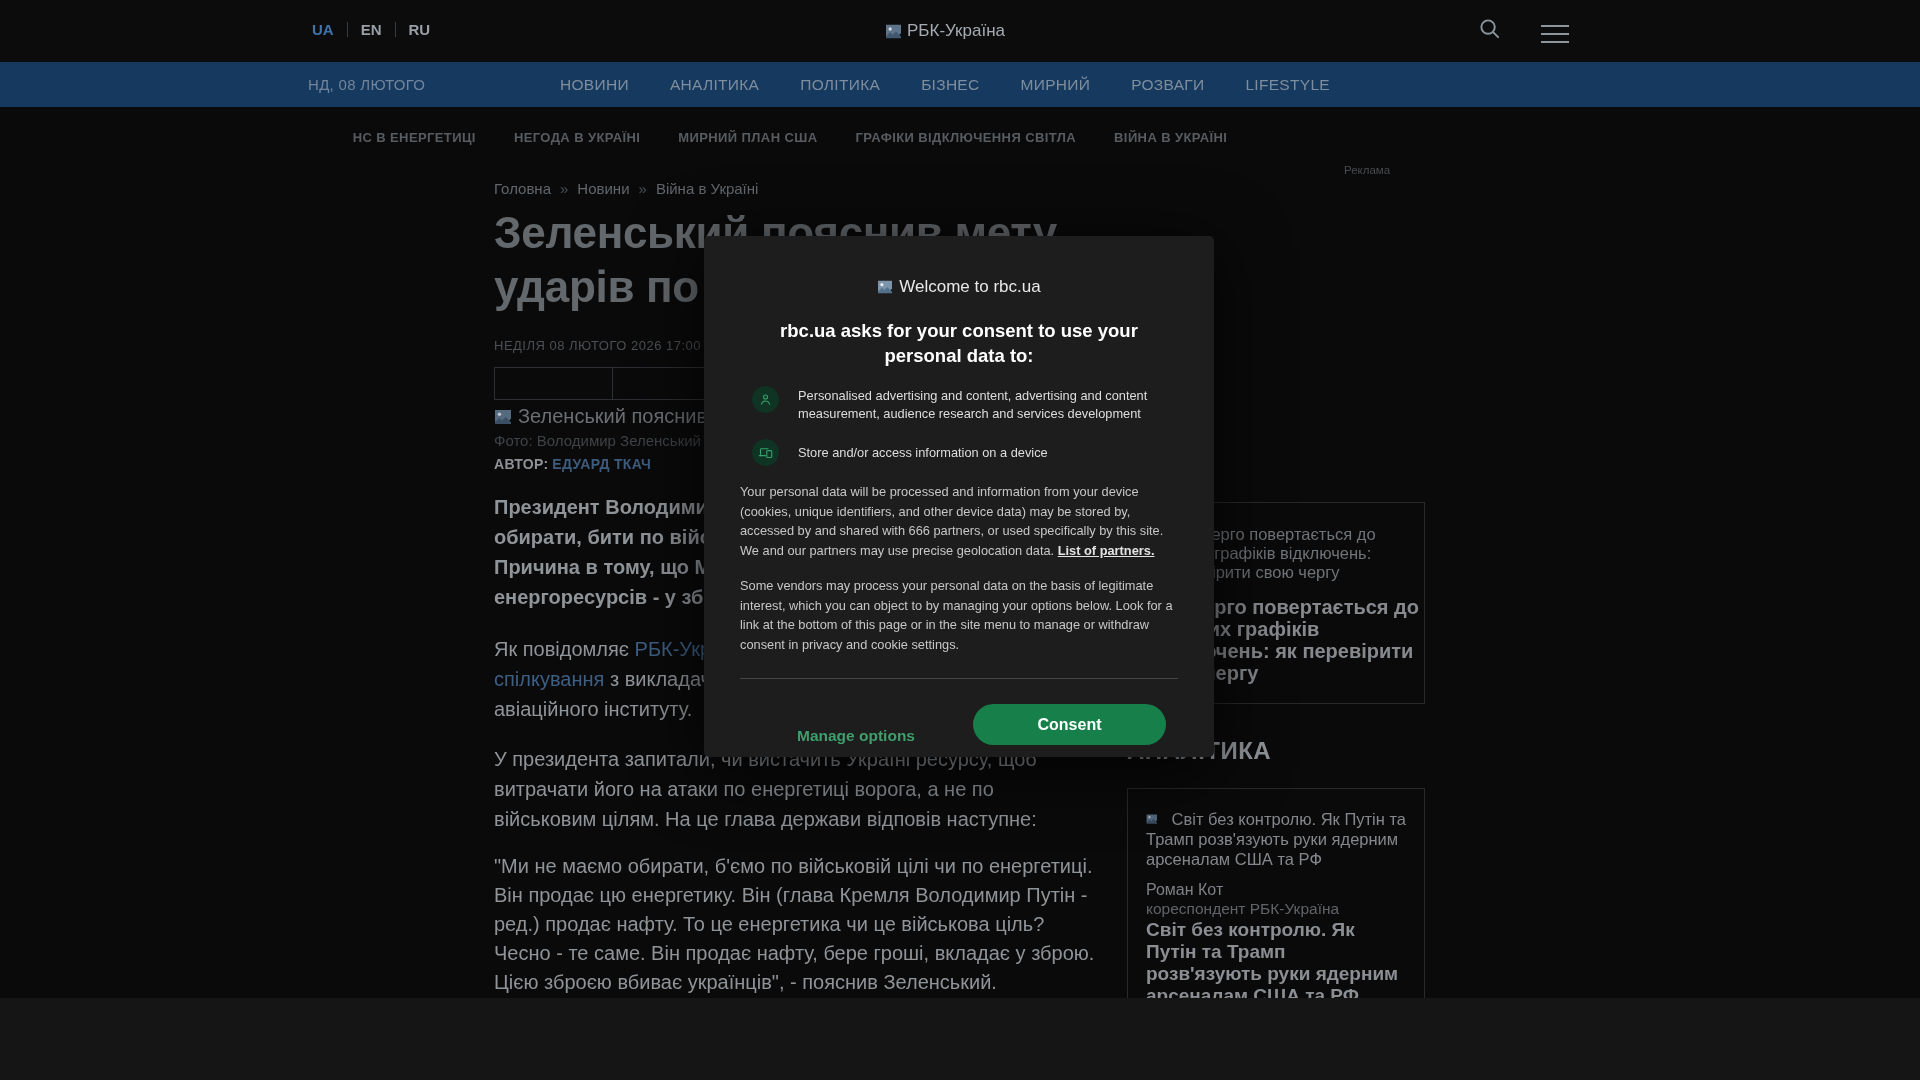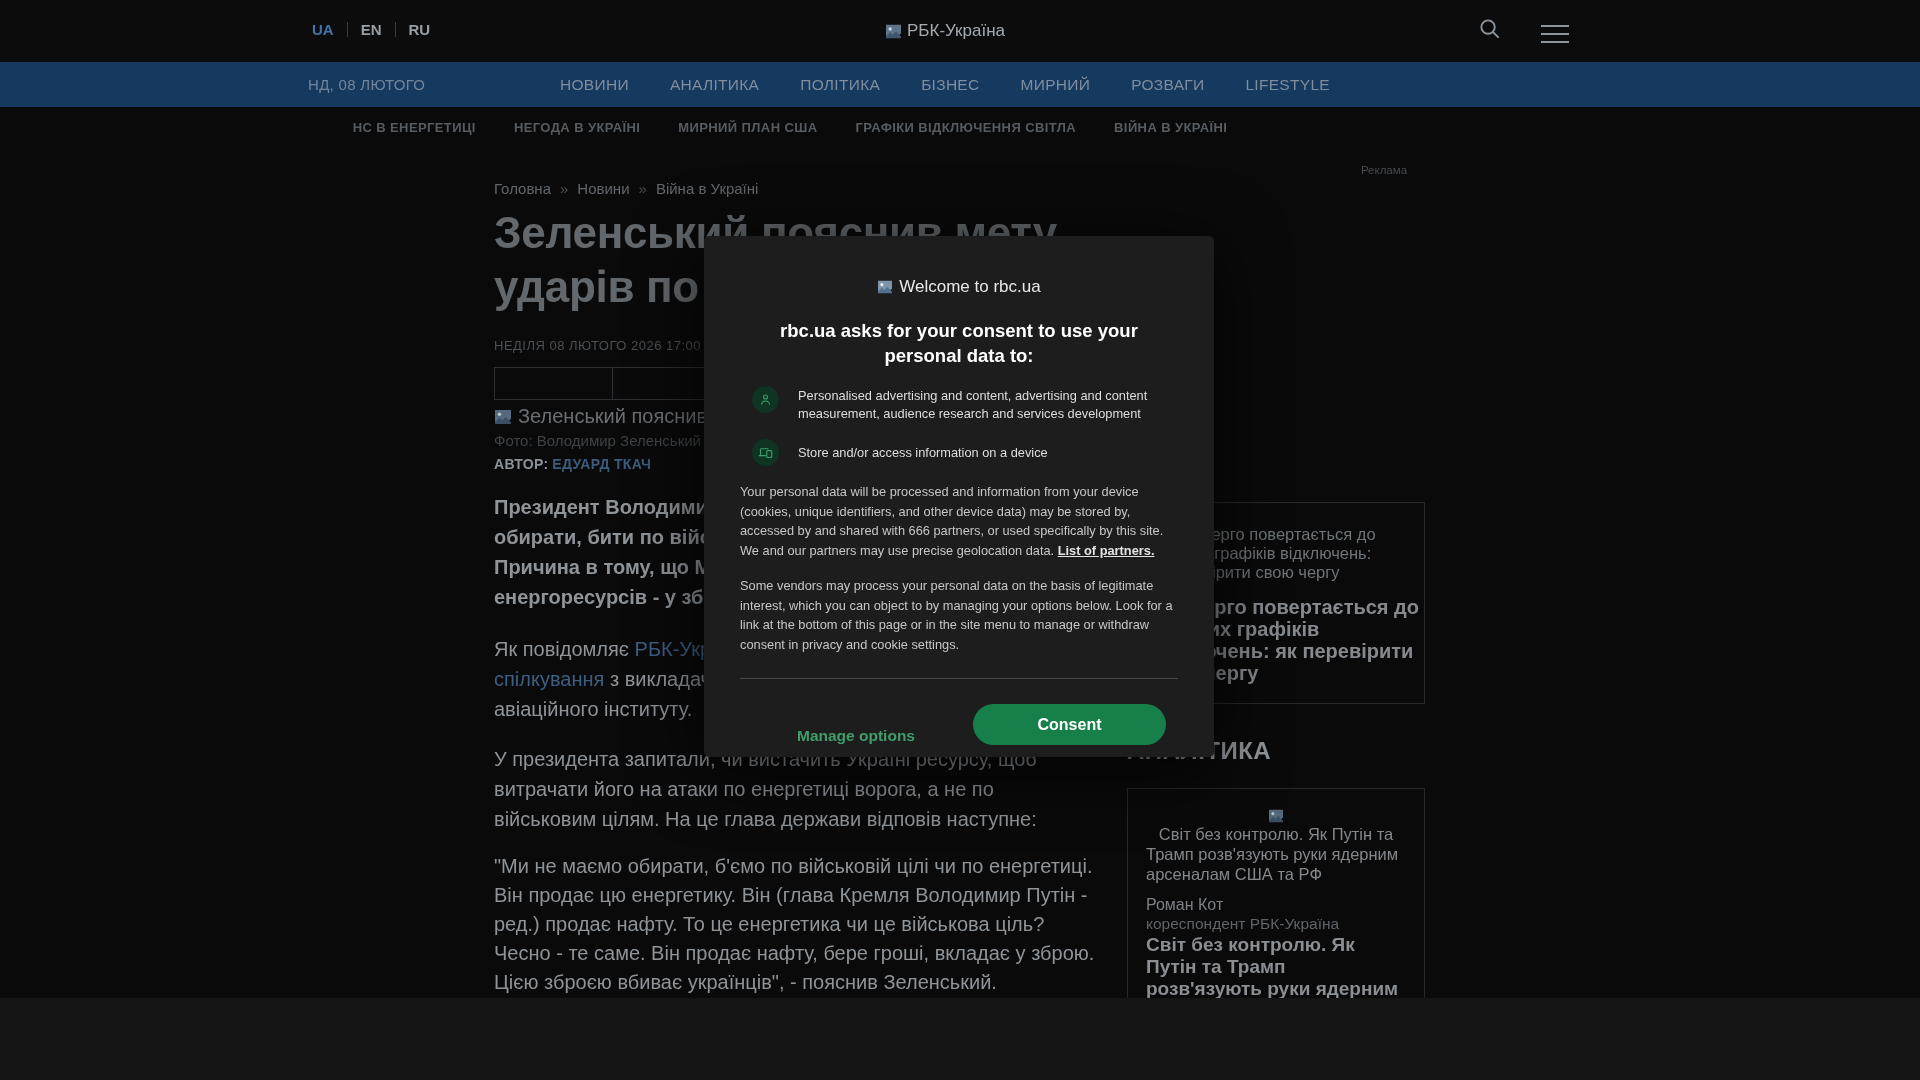--- a/index.html
+++ b/index.html
@@ -19,28 +19,28 @@
   .burger { display:flex; flex-direction:column; gap:6px; padding-top:6px; }
   .burger span { display:block; width:28px; height:2px; background:#8d959d; }
 
   
   .bluebar { position:absolute; top:62px; left:0; width:1920px; height:45px; background:#16395f; }
   .bluebar-date { position:absolute; left:308px; top:14px; font-size:15px; color:#72859b; letter-spacing:.3px; }
   .bluebar-menu { position:absolute; left:560px; top:14px; display:flex; gap:41px; }
   .bluebar-menu a { font-size:15.5px; color:#7f8e9c; letter-spacing:.3px; text-decoration:none; cursor:pointer; }
 
   
-  .tagsrow { position:absolute; top:102px; left:0; width:1580px; height:50px; display:flex; align-items:center; justify-content:center; gap:38px; }
+  .tagsrow { position:absolute; top:112px; left:0; width:1580px; height:50px; display:flex; align-items:center; justify-content:center; gap:38px; }
   .tagsrow a { font-size:13px; font-weight:600; color:#575c61; letter-spacing:.4px; text-decoration:none; cursor:pointer; }
 
   
   .breadcrumb { position:absolute; left:494px; top:180px; display:flex; gap:9px; font-size:15px; }
   .crumb { color:#61676c; cursor:pointer; }
   .crumb-sep { color:#484e53; }
-  .adlabel { position:absolute; left:1344px; top:164px; width:80px; text-align:center; font-size:11.5px; color:#474b4f; }
+  .adlabel { position:absolute; left:1344px; top:164px; width:80px; text-align:left; font-size:11.5px; color:#474b4f; }
 
   
   .title { position:absolute; left:494px; top:206px; font-size:44px; font-weight:700; line-height:54px; color:#63686c; letter-spacing:-.3px; white-space:nowrap; }
   .adate { position:absolute; left:494px; top:338px; font-size:13px; color:#4b5054; letter-spacing:.5px; }
   .shares { position:absolute; left:494px; top:367px; display:flex; }
   .share-box { width:119px; height:33px; border:1px solid #2c2f33; cursor:pointer; }
   .share-box + .share-box { margin-left:-1px; }
   .imgalt { position:absolute; left:494px; top:405px; display:flex; align-items:center; gap:6px; font-size:20px; color:#6b7074; white-space:nowrap; }
   .caption { position:absolute; left:494px; top:432px; font-size:15px; color:#3e4347; white-space:nowrap; }
   .authorrow { position:absolute; left:494px; top:456px; font-size:14px; }
@@ -56,21 +56,21 @@
 
   
   .card { position:absolute; left:1127px; width:298px; border:1px solid #27292b; overflow:hidden; cursor:pointer; }
   .card1 { top:502px; height:202px; padding:22px 18px; }
   .c1alt { font-size:16.5px; line-height:19px; color:#6f7478; white-space:nowrap; }
   .c1alt .altline { display:flex; align-items:center; gap:5px; }
   .c1title { margin-top:14px; font-size:20px; font-weight:700; line-height:22px; color:#868a8e; white-space:nowrap; }
   .sectitle { position:absolute; left:1127px; top:737px; font-size:24px; font-weight:700; color:#8f9499; letter-spacing:.5px; }
   .card2 { top:788px; height:210px; padding:20px 18px; border-bottom:none; overflow:visible; }
   .c2alt { font-size:16.5px; line-height:20px; color:#84888c; white-space:nowrap; }
-  .c2alt .altline { display:flex; align-items:center; gap:1px;flex-direction:column; }
+  .c2alt .altline { display:flex; align-items:center; gap:14px; }
   .c2author { margin-top:12px; font-size:16px; color:#7d8185; }
   .c2role { font-size:15.5px; line-height:20px; color:#606468; }
   .c2title { font-size:19px; font-weight:700; line-height:22px; color:#8b8f93; white-space:nowrap; }
 
   
   .band { position:absolute; left:0; top:998px; width:1920px; height:82px; background:#151515; z-index:40; }
 
   
   .dialog { position:absolute; left:704px; top:236px; width:510px; height:521px; background:#1d1d1d; border-radius:5px; z-index:100; box-shadow:0 12px 70px rgba(0,0,0,.8); padding:16px 36px; }
   .dwelcome { margin-top:25px; display:flex; justify-content:center; align-items:center; gap:6px; font-size:17px; color:#e8e8e8; }

